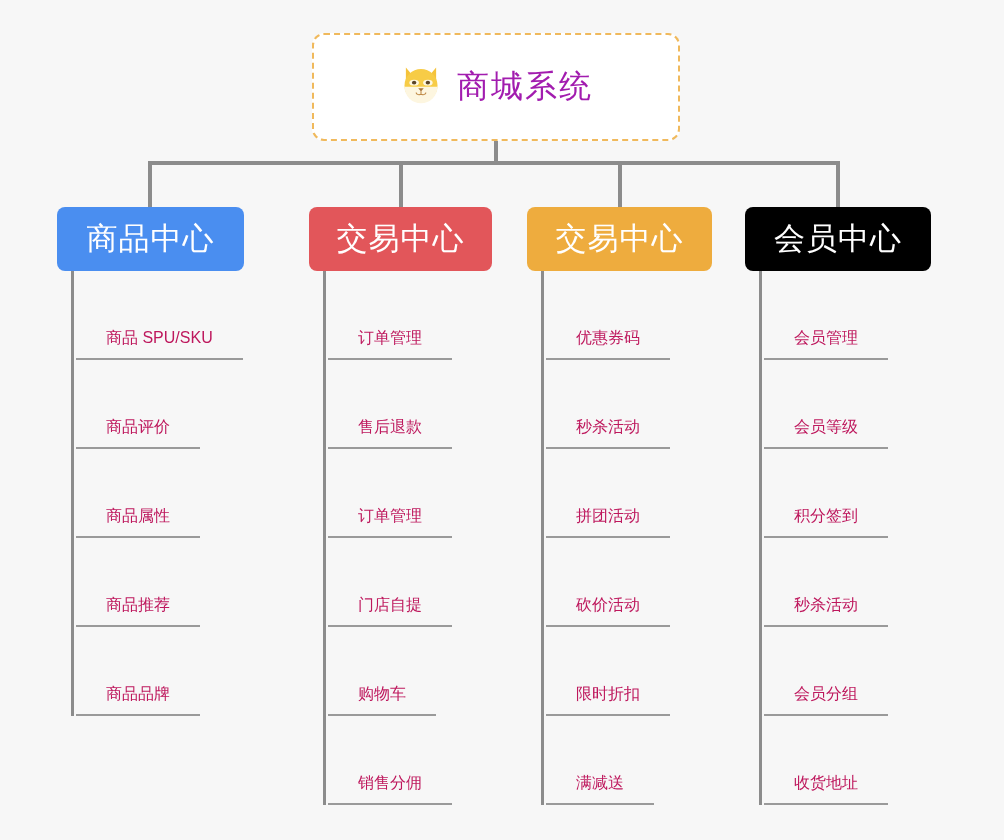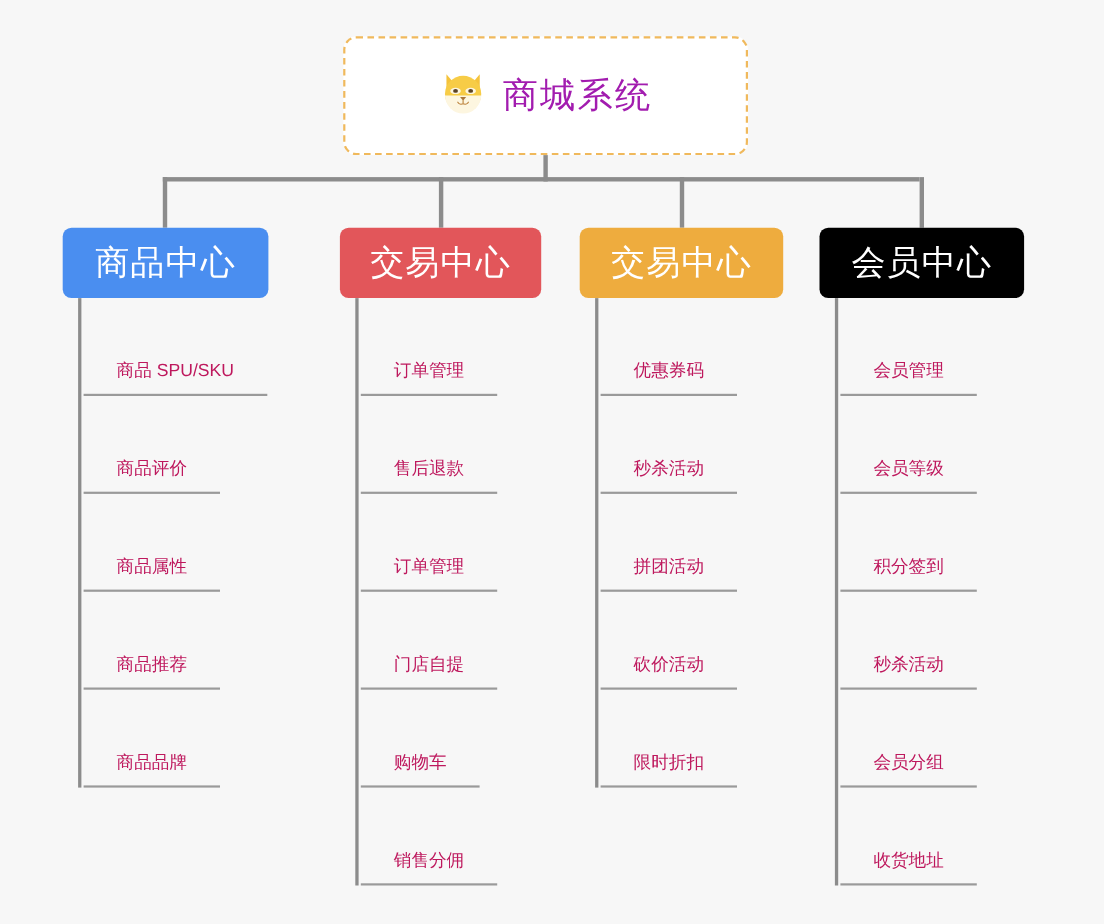--- a/index.html
+++ b/index.html
@@ -218,20 +218,23 @@
         </div>
       <div class="leaf-item">
           <span class="leaf-label">拼团活动</span>
         </div>
       <div class="leaf-item">
           <span class="leaf-label">砍价活动</span>
         </div>
       <div class="leaf-item">
           <span class="leaf-label">限时折扣</span>
         </div>
+      <div class="leaf-item">
+          <span class="leaf-label">满减送</span>
+        </div>
     </div>
   </div>
 
   <div class="column c4">
     <div class="cat-header" style="background:#000000">
       <span>会员中心</span>
     </div>
     <div class="leaf-stack">
       <div class="leaf-item">
           <span class="leaf-label">会员管理</span>

